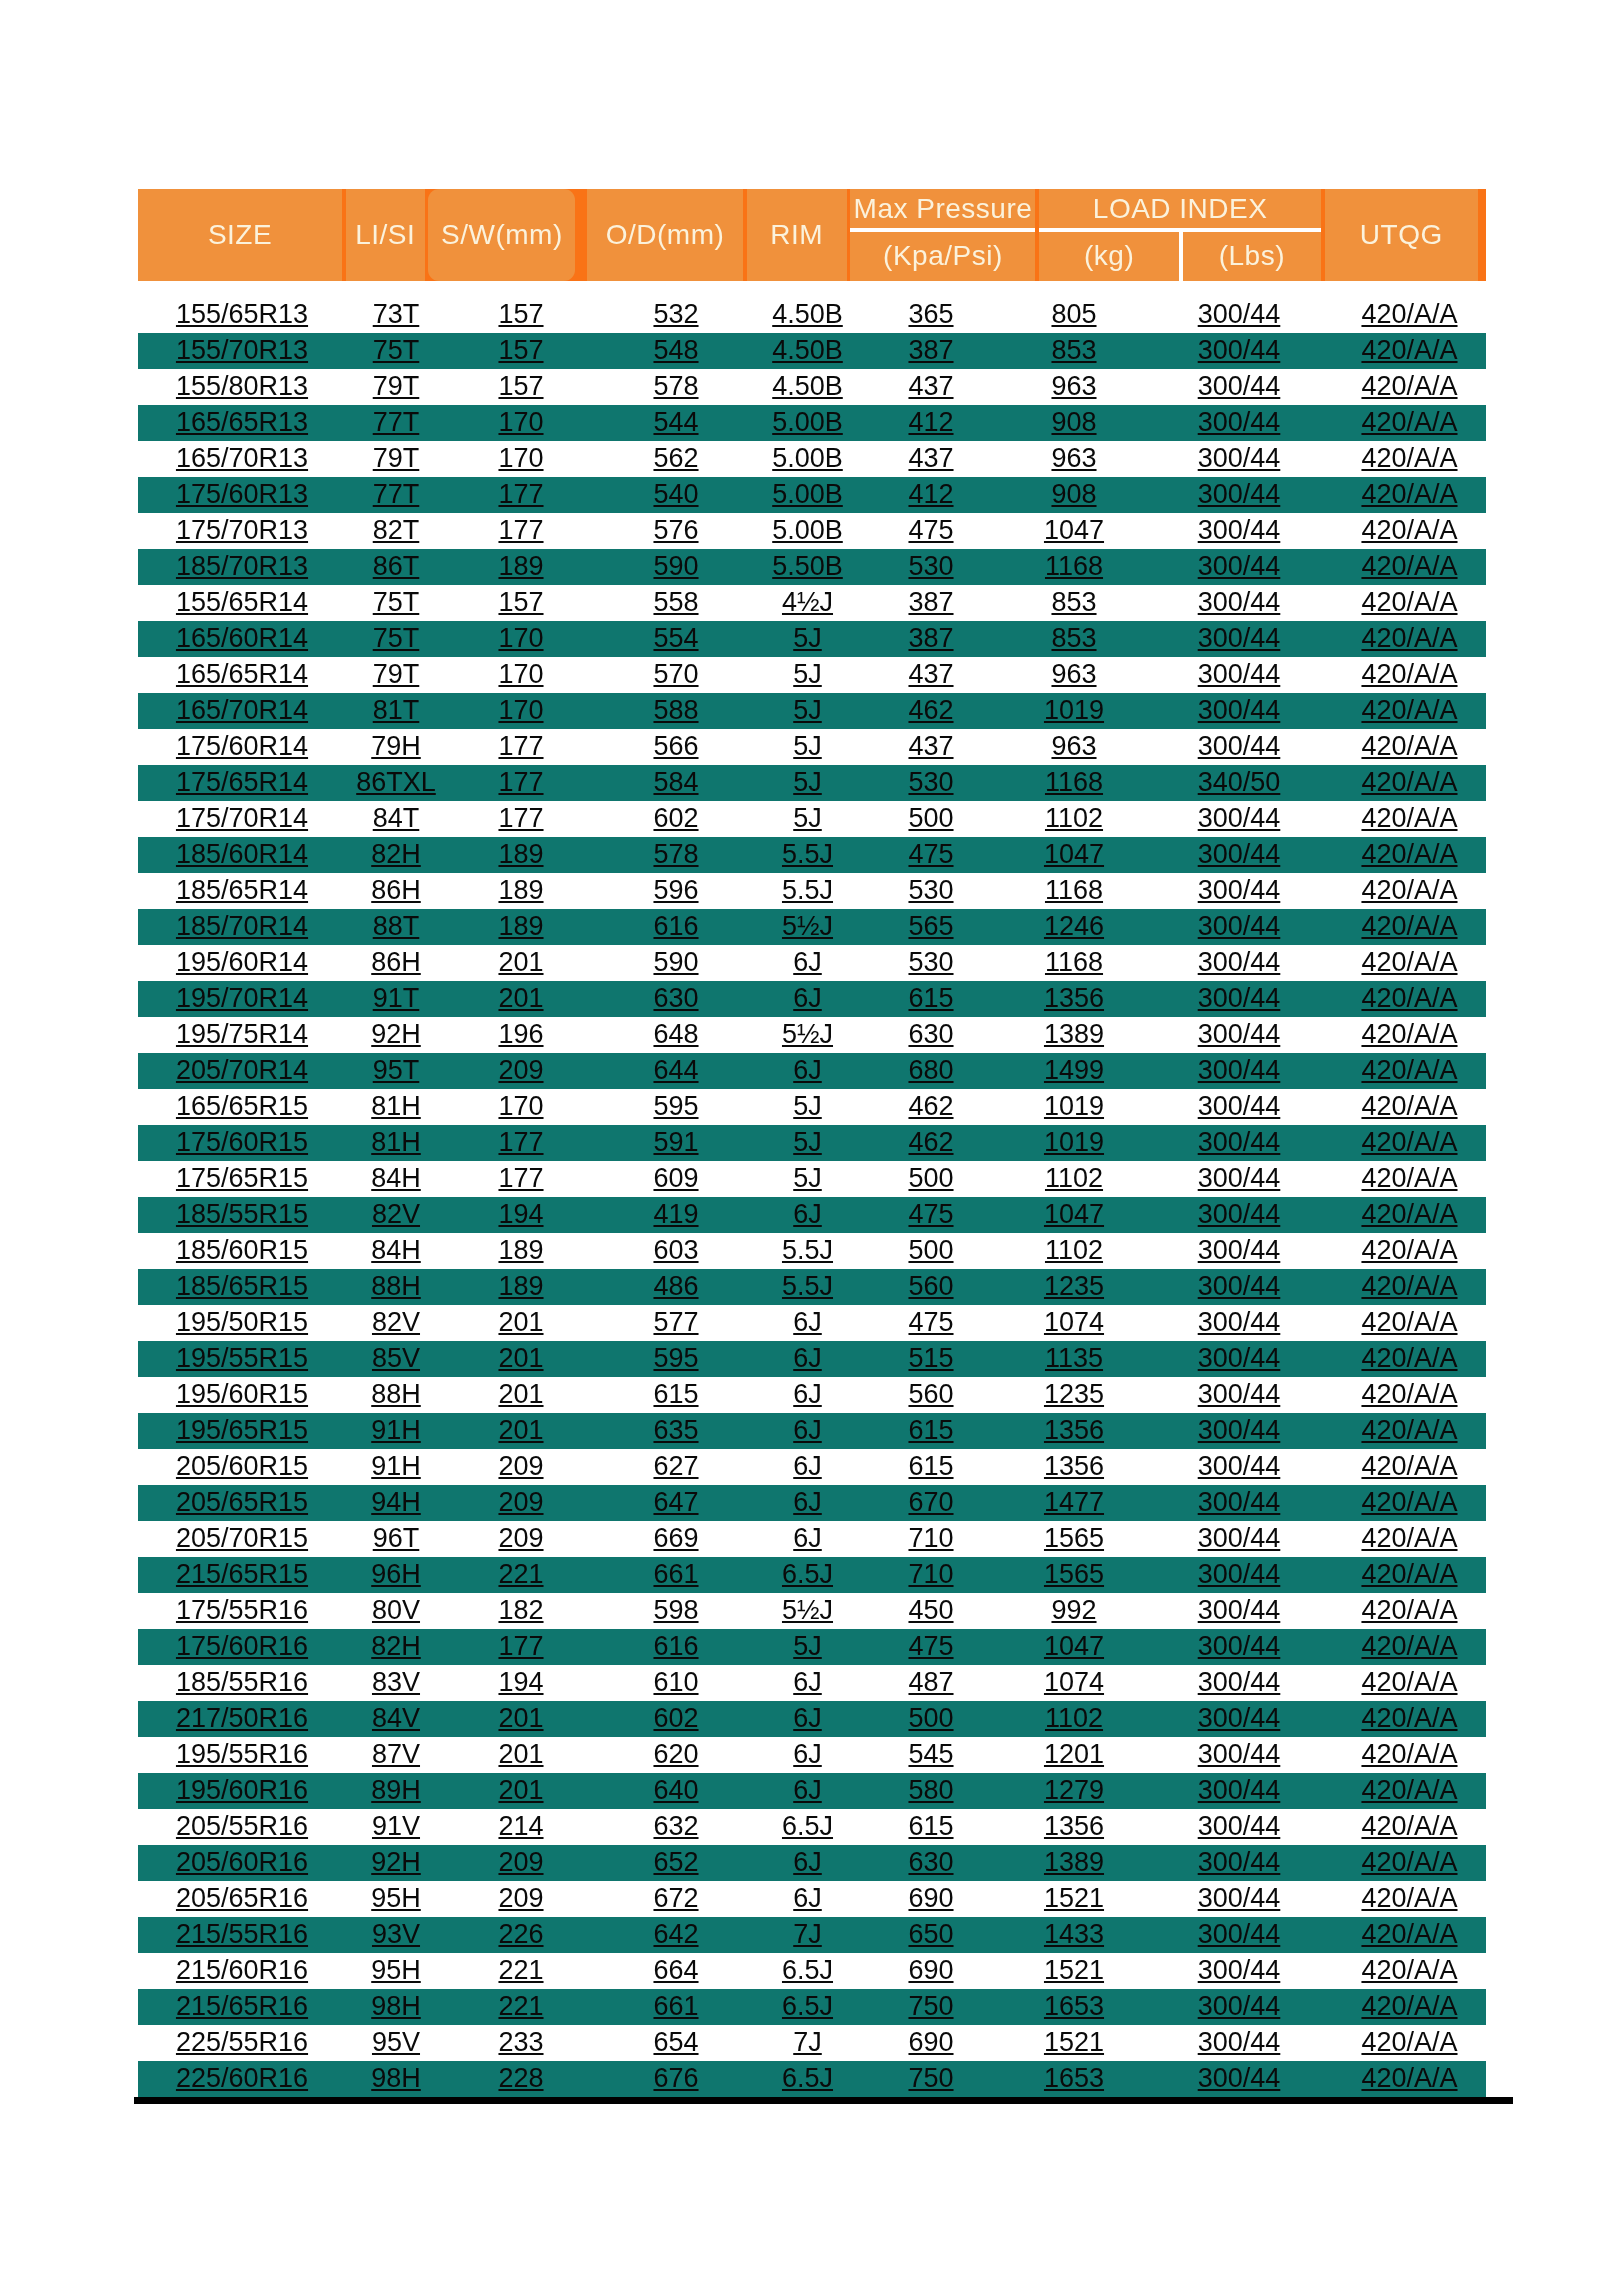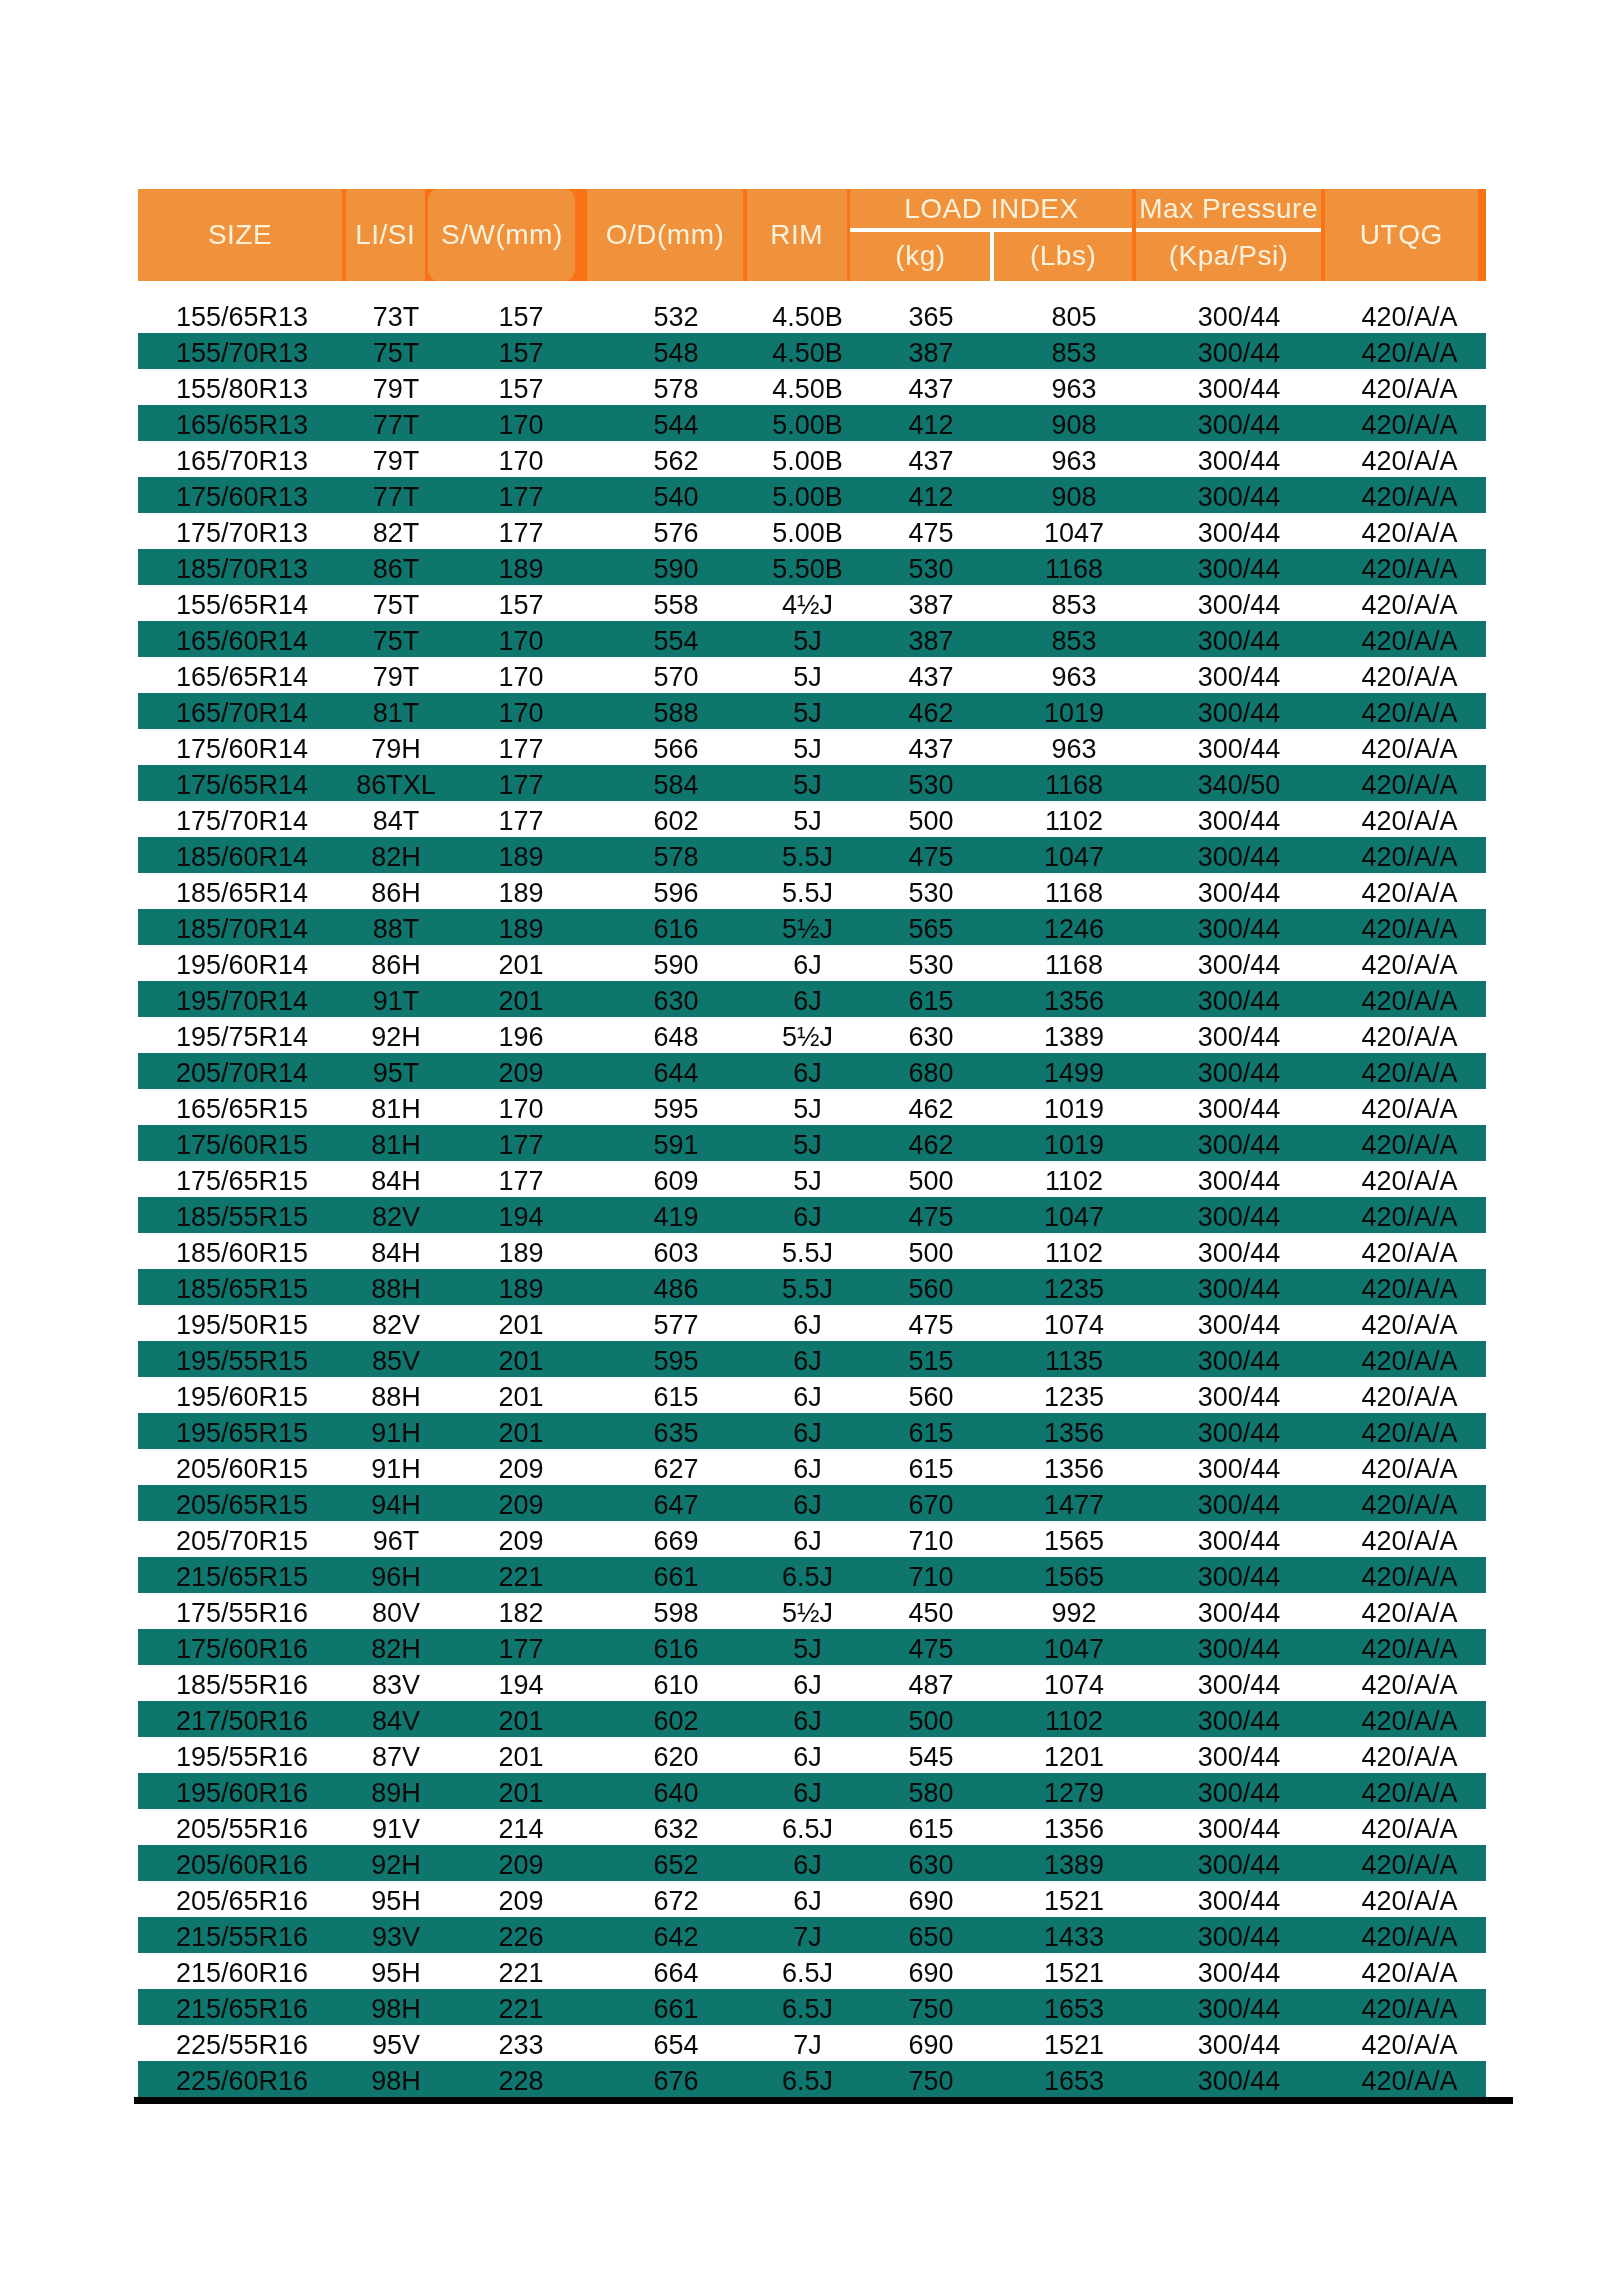--- a/index.html
+++ b/index.html
@@ -42,22 +42,23 @@
   .w-lbs  { width: 138px; }
   .w-maxp { width: 185px; }
   .w-utqg { width: 153px; }
   .w-full { width: 100%; }
 
   
   .tbody { margin-top: 15.7px; }
   .trow {
     display: flex;
     height: 36px;
-    align-items: flex-end;
+    align-items: center;
     background: #ffffff;
+    text-decoration: underline;
   }
   .trow.striped { background: #0f766e; }
   .tcell {
     text-align: center;
     font-size: 27px;
     letter-spacing: 0px;
     white-space: nowrap;
   }
   .c0 { width: 208px; }
   .c1 { width: 100px; }
@@ -84,32 +85,32 @@
 
 <div class="spec-table">
 
   <div class="thead">
     <div class="hcell w-size">SIZE</div>
     <div class="hcell w-lisi">LI/SI</div>
     <div class="hcell w-sw">S/W(mm)</div>
     <div class="hcell w-od">O/D(mm)</div>
     <div class="hcell w-rim">RIM</div>
 
+    <div class="hgroup w-maxp">
+      <div class="hcell top w-full">Max Pressure</div>
+      <div class="bottom">
+        <div class="hcell w-full">(Kpa/Psi)</div>
+      </div>
+    </div>
+
     <div class="hgroup w-load">
       <div class="hcell top w-full">LOAD INDEX</div>
       <div class="bottom">
         <div class="hcell w-kg">(kg)</div>
         <div class="hcell w-lbs">(Lbs)</div>
-      </div>
-    </div>
-
-    <div class="hgroup w-maxp">
-      <div class="hcell top w-full">Max Pressure</div>
-      <div class="bottom">
-        <div class="hcell w-full">(Kpa/Psi)</div>
       </div>
     </div>
 
     <div class="hcell w-utqg">UTQG</div>
   </div>
 
   <div class="tbody">
       <div class="trow">
         <div class="tcell c0">155/65R13</div>
         <div class="tcell c1">73T</div>

